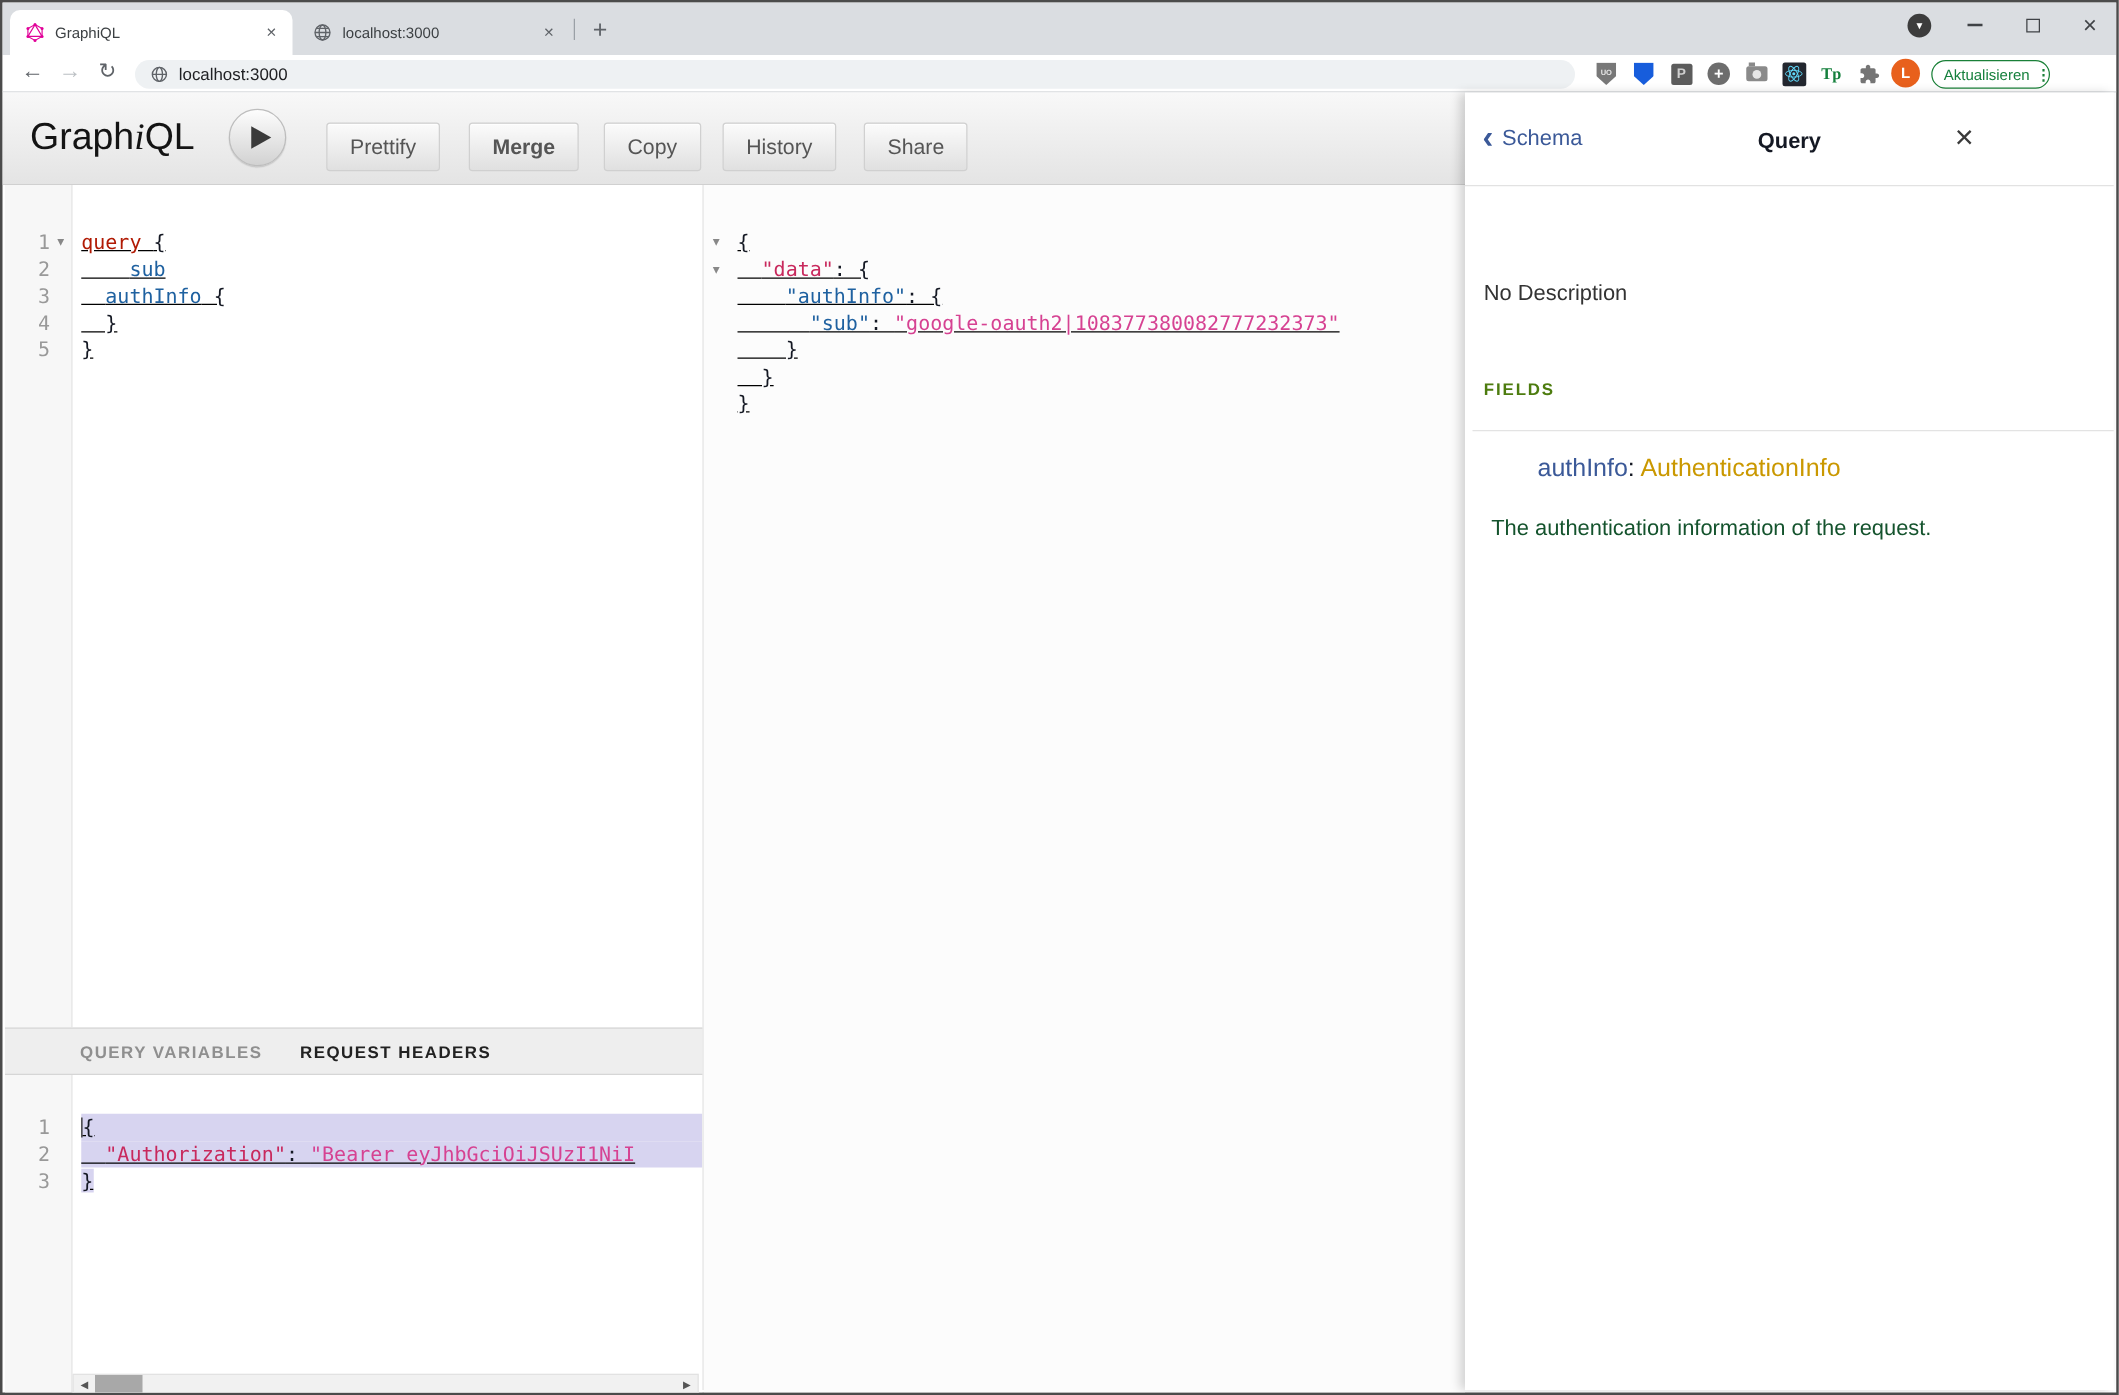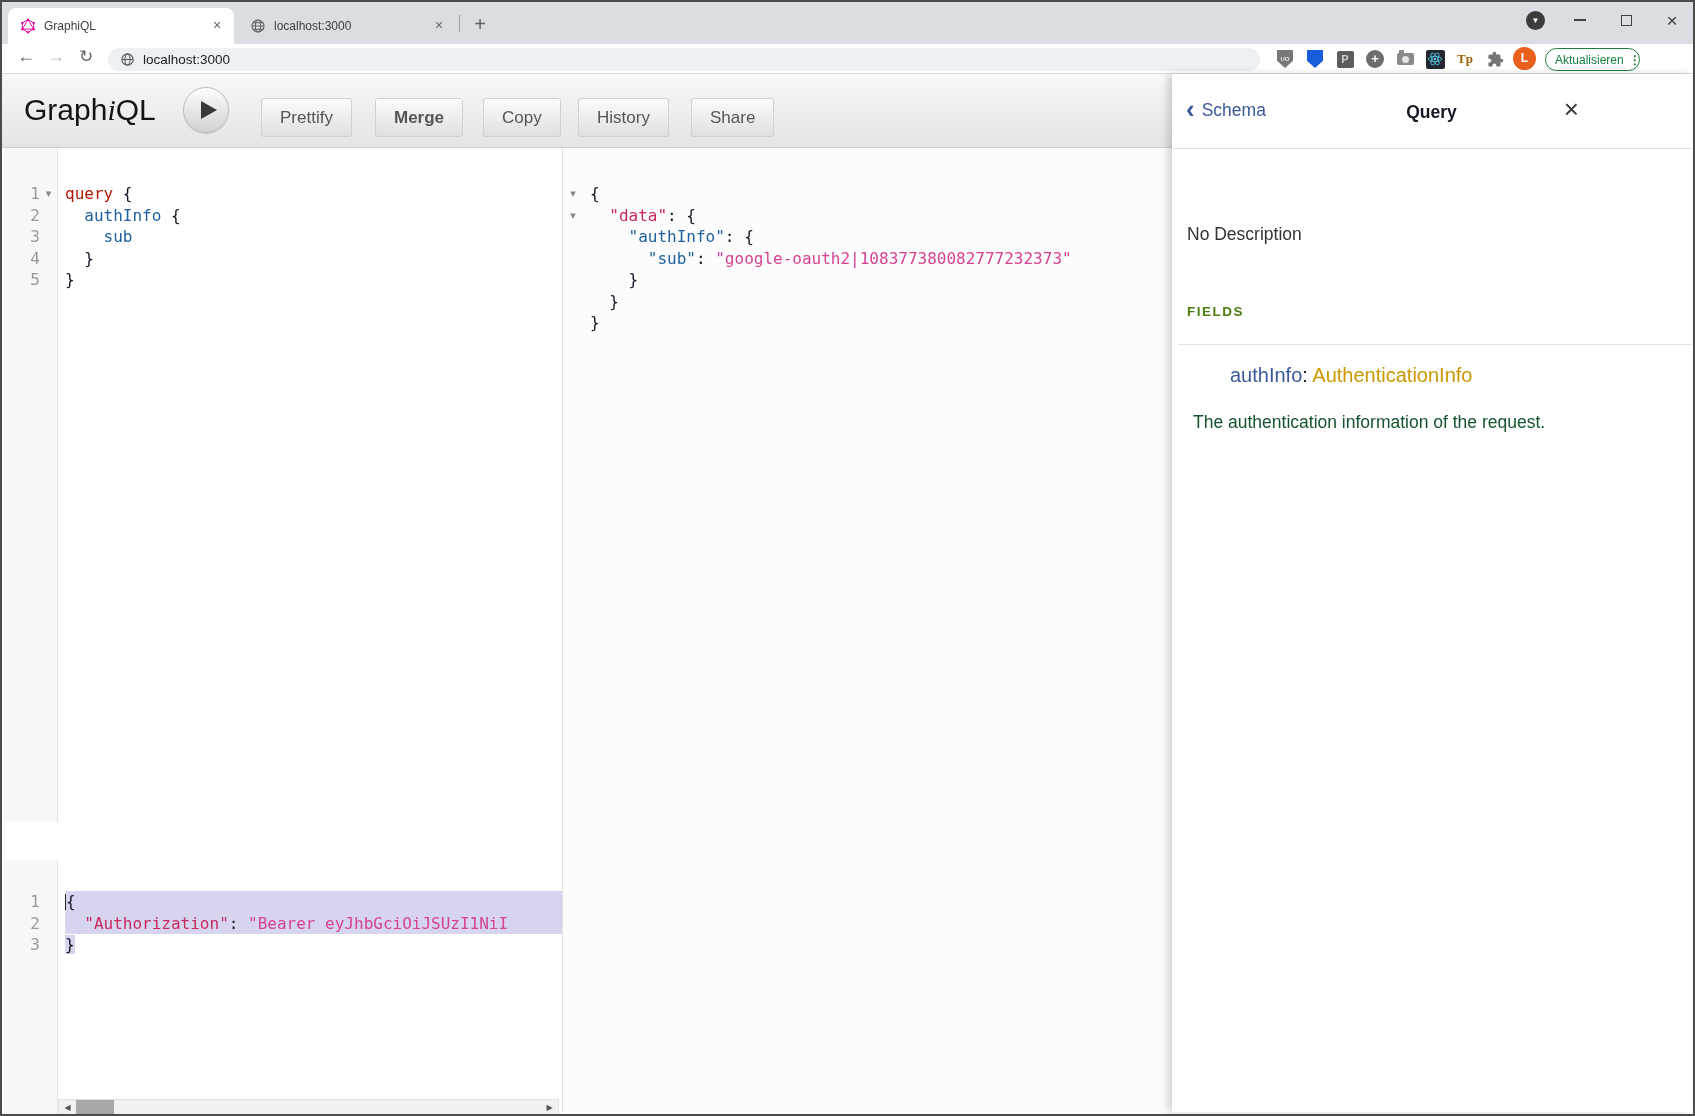--- a/index.html
+++ b/index.html
@@ -35,21 +35,21 @@
   .ext { position:absolute; top:4px; width:22px; height:22px; display:flex; align-items:center; justify-content:center; }
   .shield { width:16px; height:18px; clip-path:polygon(0 0,100% 0,100% 60%,50% 100%,0 60%); display:flex; align-items:center; justify-content:center; }
   .shield.gray { background:#787878; color:#e8e8e8; font-size:6px; font-weight:bold; }
   .shield.blue { background:#175DDC; }
   .pbox { width:17px; height:17px; background:#5c5c5c; border-radius:2px; color:#cfcfcf; font-size:11px; font-weight:bold; text-align:center; line-height:17px; }
   .movec { width:18px; height:18px; border-radius:50%; background:#6d6d6d; color:#fff; font-size:13px; font-weight:bold; text-align:center; line-height:17px; }
   .cam { width:17px; height:12px; background:#8a8a8a; border-radius:2px; position:relative; }
   .cam::before { content:""; position:absolute; left:5px; top:2.5px; width:7px; height:7px; border-radius:50%; background:#e6e6e6; }
   .cam::after { content:""; position:absolute; left:2px; top:-3px; width:5px; height:3px; background:#8a8a8a; }
   .reactbox { width:19px; height:19px; background:#23272f; border-radius:2px; display:flex; align-items:center; justify-content:center; }
-  .tp-label { color:#a16207; font-weight:bold; font-size:13px; font-family:"Liberation Serif",serif; }
+  .tp-label { color:#15803d; font-weight:bold; font-size:13px; font-family:"Liberation Serif",serif; }
   .avatar { position:absolute; top:3px; width:23px; height:23px; border-radius:50%; background:#E8601C; color:#fff; font-size:12px; font-weight:bold; text-align:center; line-height:23px; }
   .update-pill { position:absolute; top:4px; left:1543px; width:95px; height:23px; border:1px solid #1A8038; border-radius:12px; display:flex; align-items:center; }
   .update-label { color:#15803d; font-size:12px; margin-left:9px; }
   .kebab { color:#1A8038; font-size:12px; font-weight:bold; margin-left:5px; letter-spacing:0; }
 
   
   .topbar { position:absolute; left:0; top:72px; width:1170px; height:74px; background:linear-gradient(#f8f8f8,#e4e4e4); border-bottom:1px solid #d0d0d0; }
   .logo { position:absolute; left:22px; top:19px; font-size:30px; color:#141414; }
   .logo em { font-style:italic; font-family:"Liberation Serif",serif; }
   .play-btn { position:absolute; left:181px; top:13px; width:46px; height:46px; border-radius:50%; background:linear-gradient(#fdfdfd,#d2d2d2); border:1px solid #bdbdbd; box-shadow:0 1px 1px rgba(0,0,0,0.15); }
@@ -63,21 +63,21 @@
   .query-pane { left:2px; top:146px; width:558px; height:674px; }
   .headers-pane { left:2px; top:858px; width:558px; height:254px; }
   .response-pane { left:561px; top:146px; width:609px; height:966px; background:#fcfcfc; }
   .vdivider { position:absolute; left:560px; top:146px; bottom:2px; width:1px; background:#e0e0e0; }
 
   .editor { position:absolute; left:0; right:0; top:0; bottom:0; display:flex; font-family:"DejaVu Sans Mono",monospace; font-size:16px; line-height:21.5px; }
   .gutter { width:54px; background:#f7f7f7; border-right:1px solid #e6e6e6; flex:0 0 auto; }
   .gutline { height:21.5px; display:flex; }
   .lnum { width:36px; text-align:right; color:#999; }
   .fold { width:17px; text-align:center; color:#888; font-size:11px; line-height:21.5px; font-family:"DejaVu Sans",sans-serif; }
-  .codecol { flex:1; padding-left:7px; overflow:hidden; }
+  .codecol { flex:1; padding-left:7px; overflow:hidden;text-decoration:underline; }
   .codeline { height:21.5px; white-space:pre; color:#141823; }
   .codeline.selfull { background:#D7D4F0; }
   .selinline { background:#D7D4F0; }
   .caret { display:inline-block; width:0; height:16px; border-left:1px solid #222; vertical-align:-3px; }
   .pad-top-q { padding-top:35px; } .pad-top-h { padding-top:31px; }
   .gutpad-q { padding-top:35px; } .gutpad-h { padding-top:31px; }
   .editor.resp .gutter { width:20px; background:transparent; border:none; }
   .editor.resp .fold { width:20px; }
   .tk-kw { color:#B11A04; } .tk-prop { color:#1F61A0; } .tk-pn { color:#141823; }
   .tk-key1 { color:#C8295D; } .tk-key2 { color:#1F61A0; } .tk-keyh { color:#C8295D; }
@@ -253,28 +253,32 @@
             <span class="lnum">4</span>
             <span class="fold"></span>
           </div>
           <div class="gutline">
             <span class="lnum">5</span>
             <span class="fold"></span>
           </div>
         </div>
       <div class="codecol pad-top-q">
           <div class="codeline"><span><span class="tk-kw">query </span><span class="tk-pn">{</span></span></div>
+          <div class="codeline"><span><span class="tk-pn">    </span><span class="tk-prop">sub</span></span></div>
           <div class="codeline"><span><span class="tk-pn">  </span><span class="tk-prop">authInfo</span><span class="tk-pn"> {</span></span></div>
-          <div class="codeline"><span><span class="tk-pn">    </span><span class="tk-prop">sub</span></span></div>
           <div class="codeline"><span><span class="tk-pn">  }</span></span></div>
           <div class="codeline"><span><span class="tk-pn">}</span></span></div>
         </div>
     </div>
   </div>
 
+  <div class="varbar">
+    <span class="vartab inactive">QUERY VARIABLES</span>
+    <span class="vartab active">REQUEST HEADERS</span>
+  </div>
 
   <div class="pane headers-pane">
     <div class="editor">
       <div class="gutter gutpad-h">
           <div class="gutline">
             <span class="lnum">1</span>
             <span class="fold"></span>
           </div>
           <div class="gutline">
             <span class="lnum">2</span>

